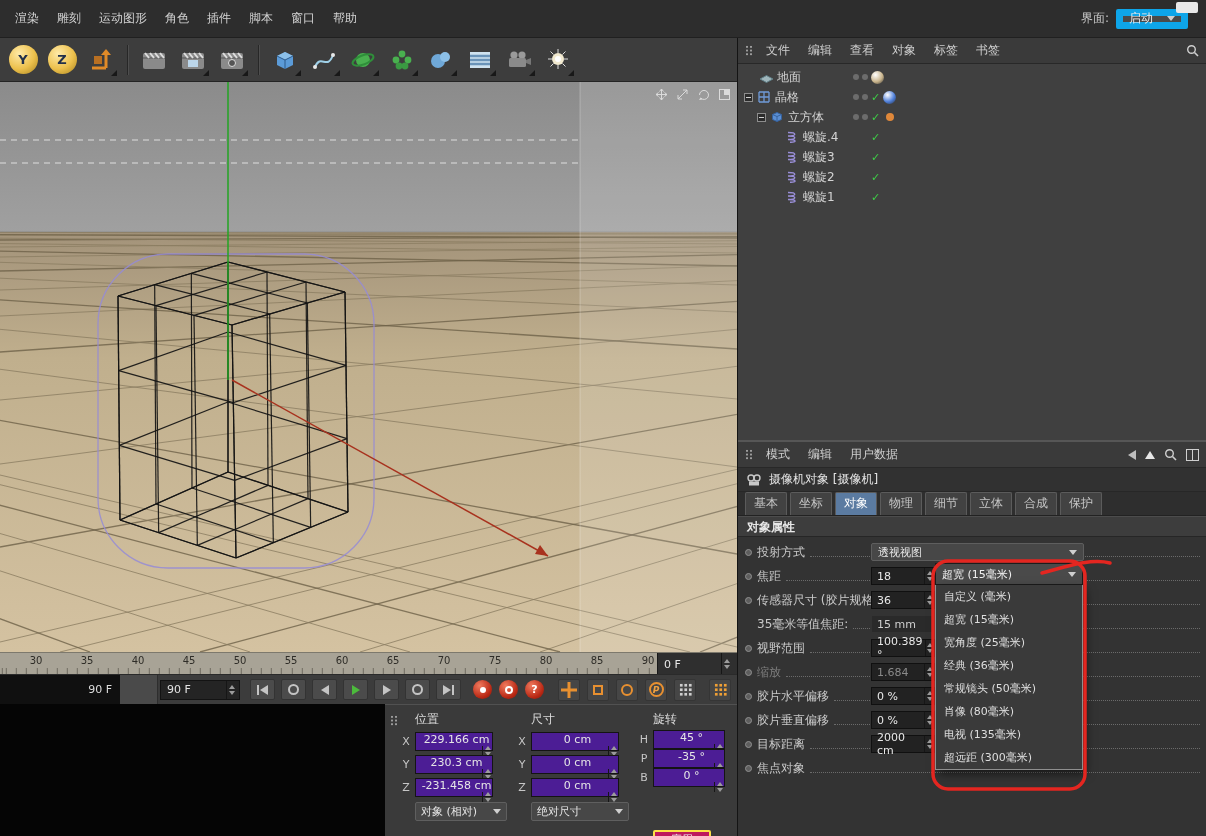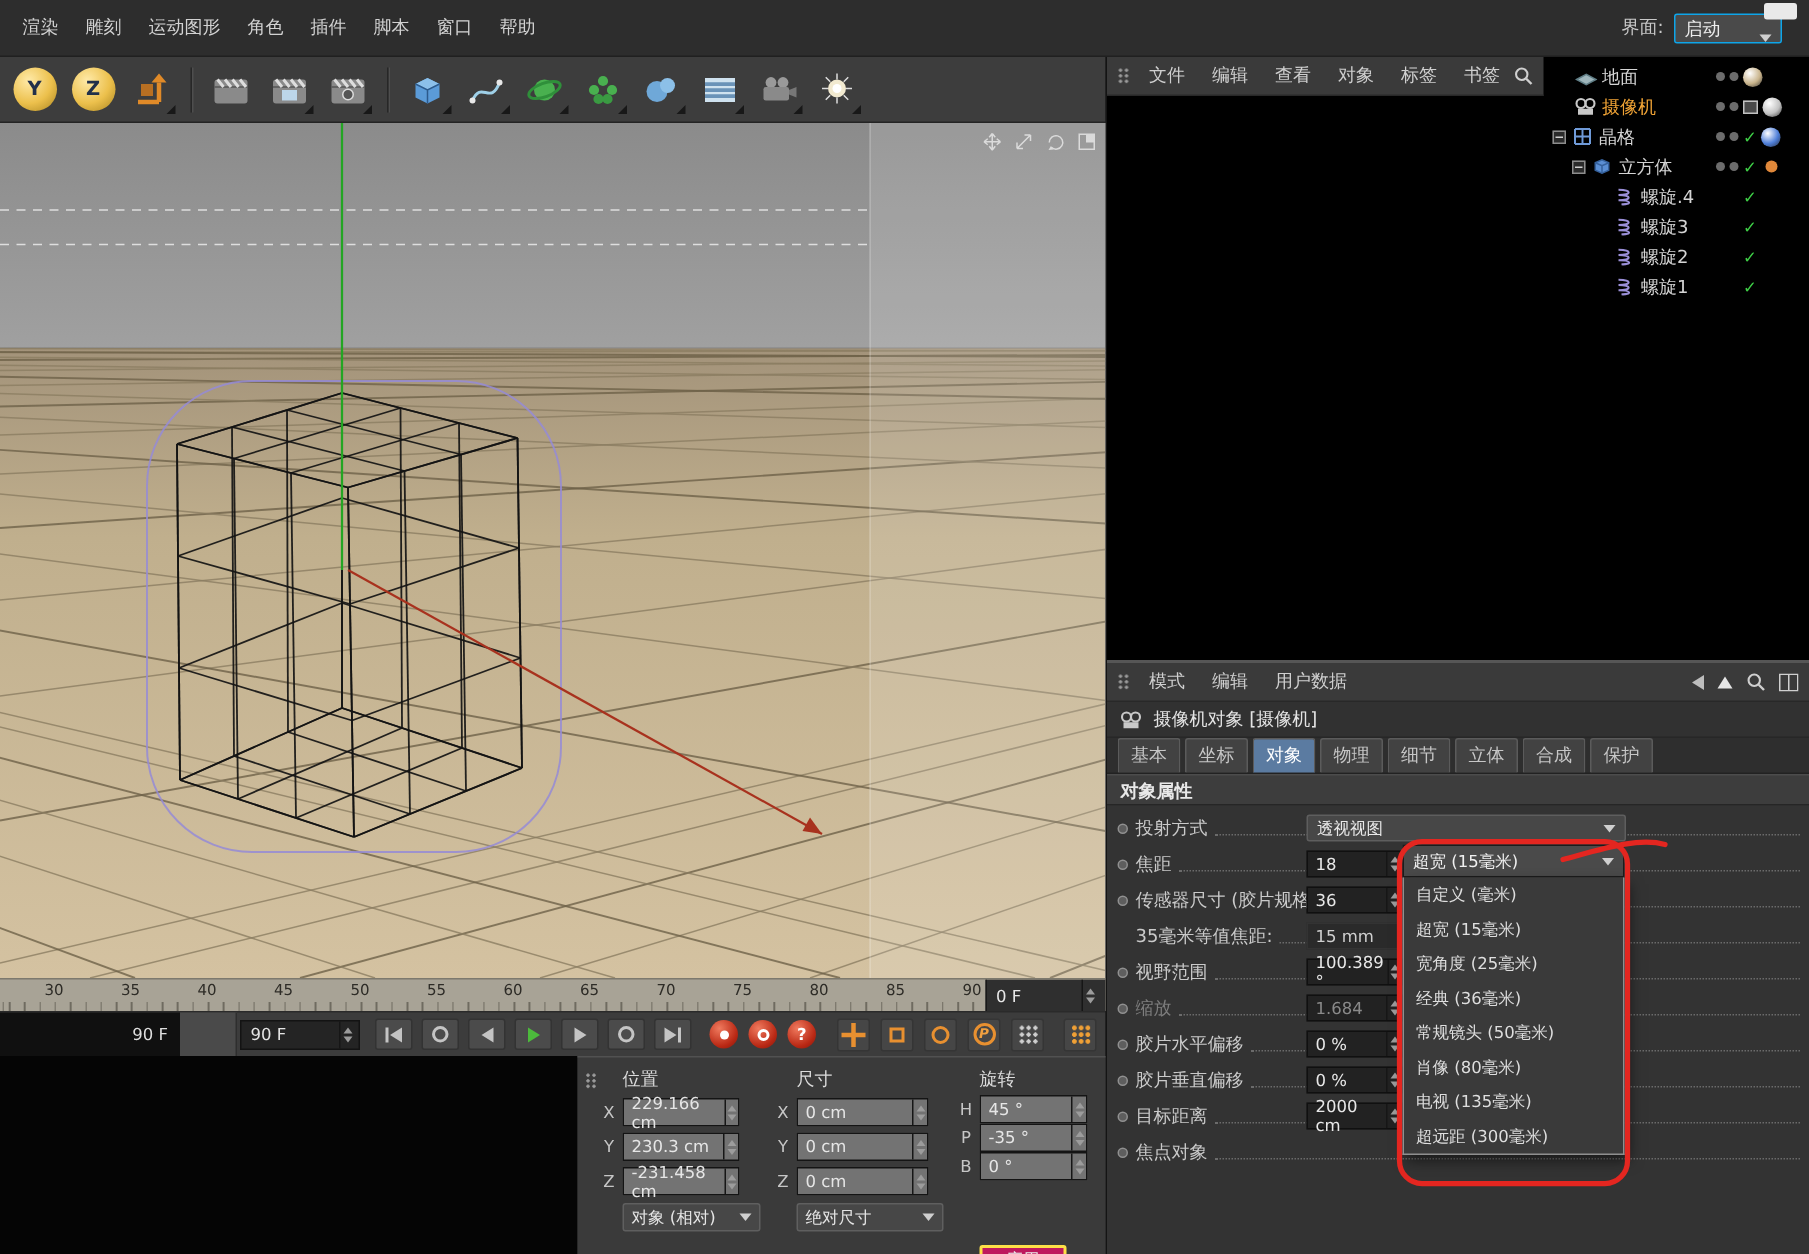--- a/index.html
+++ b/index.html
@@ -5,21 +5,21 @@
   *{margin:0;padding:0;box-sizing:border-box;font-family:"DejaVu Sans","Liberation Sans",sans-serif;}
   html,body{width:1206px;height:836px;overflow:hidden;background:#1f1f1f;color:#ccc;font-size:12px;}
   #app{position:relative;width:1206px;height:836px;background:#2b2b2b;}
 
   
   .menubar{height:38px;background:#2d2d2d;border-bottom:1px solid #202020;display:flex;align-items:center;padding:0 6px;position:relative;}
   .menu-items{display:flex;align-items:center;}
   .menu-item{padding:0 9px;color:#d2d2d2;cursor:default;}
   .menubar-right{margin-left:auto;display:flex;align-items:center;gap:7px;padding-right:12px;}
   .iface-label{color:#c8c8c8;}
-  .iface-select{background:#4a4a4a;border:1px solid #0ea5e9;height:20px;min-width:72px;padding:0 6px;display:flex;align-items:flex-end;gap:14px;color:#ececec;border-radius:2px;}
+  .iface-select{background:#4a4a4a;border:7px solid #0ea5e9;height:20px;min-width:72px;padding:0 6px;display:flex;align-items:center;gap:14px;color:#ececec;border-radius:2px;}
   .dd-arrow{margin-left:auto;width:0;height:0;border-left:4px solid transparent;border-right:4px solid transparent;border-top:5px solid #cfcfcf;}
   .win-btn{position:absolute;top:2px;right:8px;width:22px;height:11px;background:#e9e9e9;border-radius:2px;}
 
   
   .content{display:flex;height:798px;}
   .left-col{width:737px;display:flex;flex-direction:column;}
   .right-col{width:469px;display:flex;flex-direction:column;background:#2b2b2b;border-left:1px solid #141414;}
 
   
   .toolbar{height:44px;background:#3d3d3d;border-bottom:1px solid #242424;display:flex;align-items:center;padding-left:5px;gap:3px;}
@@ -70,35 +70,35 @@
 
   
   .bottom{height:132px;display:flex;}
   .blackpane{width:435px;background:#050505;}
   .coordpanel{flex:1;background:#3a3a3a;border-top:1px solid #515151;display:flex;padding:6px 2px 0 16px;position:relative;}
   .coordpanel .grip{position:absolute;left:5px;top:10px;}
   .cgroup{display:flex;flex-direction:column;margin-right:10px;}
   .chead{height:17px;color:#dcdcdc;margin-bottom:2px;padding-left:14px;}
   .crow{display:flex;align-items:center;height:23px;gap:4px;}
   .claxis{width:10px;color:#c6c6c6;text-align:center;font-size:11px;}
-  .cfield{height:19px;background:#737373;border:1px solid #141414;display:flex;align-items:center;padding-left:5px;color:#e6e6e6;font-size:11px;}
+  .cfield{height:19px;background:#4c1d95;border:1px solid #141414;display:flex;align-items:center;padding-left:5px;color:#e6e6e6;font-size:11px;flex-direction:column;}
   .g0 .cfield{width:78px;} .g1 .cfield{width:88px;} .g2 .cfield{width:72px;}
   .cfoot{margin-top:3px;display:flex;}
   .cselect{height:19px;background:#474747;border:1px solid #5f5f5f;border-radius:2px;display:flex;align-items:center;padding:0 5px;gap:6px;color:#e6e6e6;font-size:11px;}
   .cbtn{height:19px;background:#be185d;border:2px solid #fde047;border-radius:2px;padding:0 16px;display:flex;align-items:center;color:#e8e8e8;font-size:11px;margin-top:40px;}
   .g0 .cselect{width:92px;margin-left:14px;} .g1 .cselect{width:98px;margin-left:14px;} .g2 .cbtn{margin-left:14px;}
 
   
   .panel-menu{height:26px;display:flex;align-items:center;background:#3a3a3a;border-bottom:1px solid #282828;padding:0 7px;}
   .pm-item{padding:0 9px;color:#cfcfcf;}
   .pm-right{margin-left:auto;display:flex;gap:9px;align-items:center;}
   .grip{width:8px;height:11px;background-image:radial-gradient(#9c9c9c 1px,transparent 1.2px);background-size:4px 3.7px;margin-right:4px;flex:none;}
 
   
-  .om{height:402px;display:flex;flex-direction:row;background:#000000;}
+  .om{height:402px;display:flex;flex-direction:column;background:#404040;}
   .om-tree{flex:1;overflow:hidden;padding-top:3px;position:relative;}
   .tnode{height:20px;display:flex;align-items:center;position:relative;}
   .texp{width:11px;height:9px;position:relative;flex:none;margin-right:2px;}
   .texp.on{border:1px solid #8d8d8d;background:#2b2b2b;width:9px;height:9px;}
   .texp.on::after{content:'';position:absolute;left:1px;right:1px;top:3px;height:1px;background:#d0d0d0;}
   .ticon{width:18px;display:flex;align-items:center;justify-content:center;flex:none;}
   .tlabel{color:#d4d4d4;margin-left:2px;white-space:nowrap;}
   .tlabel.sel{color:#f0a335;}
   .tright{position:absolute;left:115px;top:0;height:20px;display:flex;align-items:center;gap:3px;}
   .vdot{width:6px;height:6px;border-radius:50%;background:#6c6c6c;display:inline-block;}
@@ -654,37 +654,20 @@
                 </svg>
               </span>
               <span class="tlabel">地面</span>
               <span class="tright">
                 <i class="vdot"></i>
                 <i class="vdot"></i>
                 <i class="msphere" style="background: radial-gradient(circle at 35% 30%, rgb(255, 255, 255), rgb(201, 180, 140) 55%, rgb(34, 34, 34) 105%);"></i>
               </span>
             </div>
             <div class="tnode" style="padding-left: 6px;">
-              <span class="texp"></span>
-              <span class="ticon">
-                <svg width="16" height="14">
-                  <circle cx="5" cy="5" r="3" fill="none" stroke="#c8c8c8" stroke-width="1.4"></circle>
-                  <circle cx="11" cy="5" r="3" fill="none" stroke="#c8c8c8" stroke-width="1.4"></circle>
-                  <rect x="3" y="8.5" width="10" height="4" fill="#c8c8c8"></rect>
-                </svg>
-              </span>
-              <span class="tlabel sel">摄像机</span>
-              <span class="tright">
-                <i class="vdot"></i>
-                <i class="vdot"></i>
-                <span class="dispbox"></span>
-                <i class="msphere" style="background: radial-gradient(circle at 35% 30%, rgb(255, 255, 255), rgb(194, 194, 194) 55%, rgb(34, 34, 34) 105%);"></i>
-              </span>
-            </div>
-            <div class="tnode" style="padding-left: 6px;">
               <span class="texp on"></span>
               <span class="ticon">
                 <svg width="14" height="14">
                   <path d="M2 2h10M2 7h10M2 12h10M2 2v10M7 2v10M12 2v10" stroke="#6f9ad8" stroke-width="1.3"></path>
                 </svg>
               </span>
               <span class="tlabel">晶格</span>
               <span class="tright">
                 <i class="vdot"></i>
                 <i class="vdot"></i>

